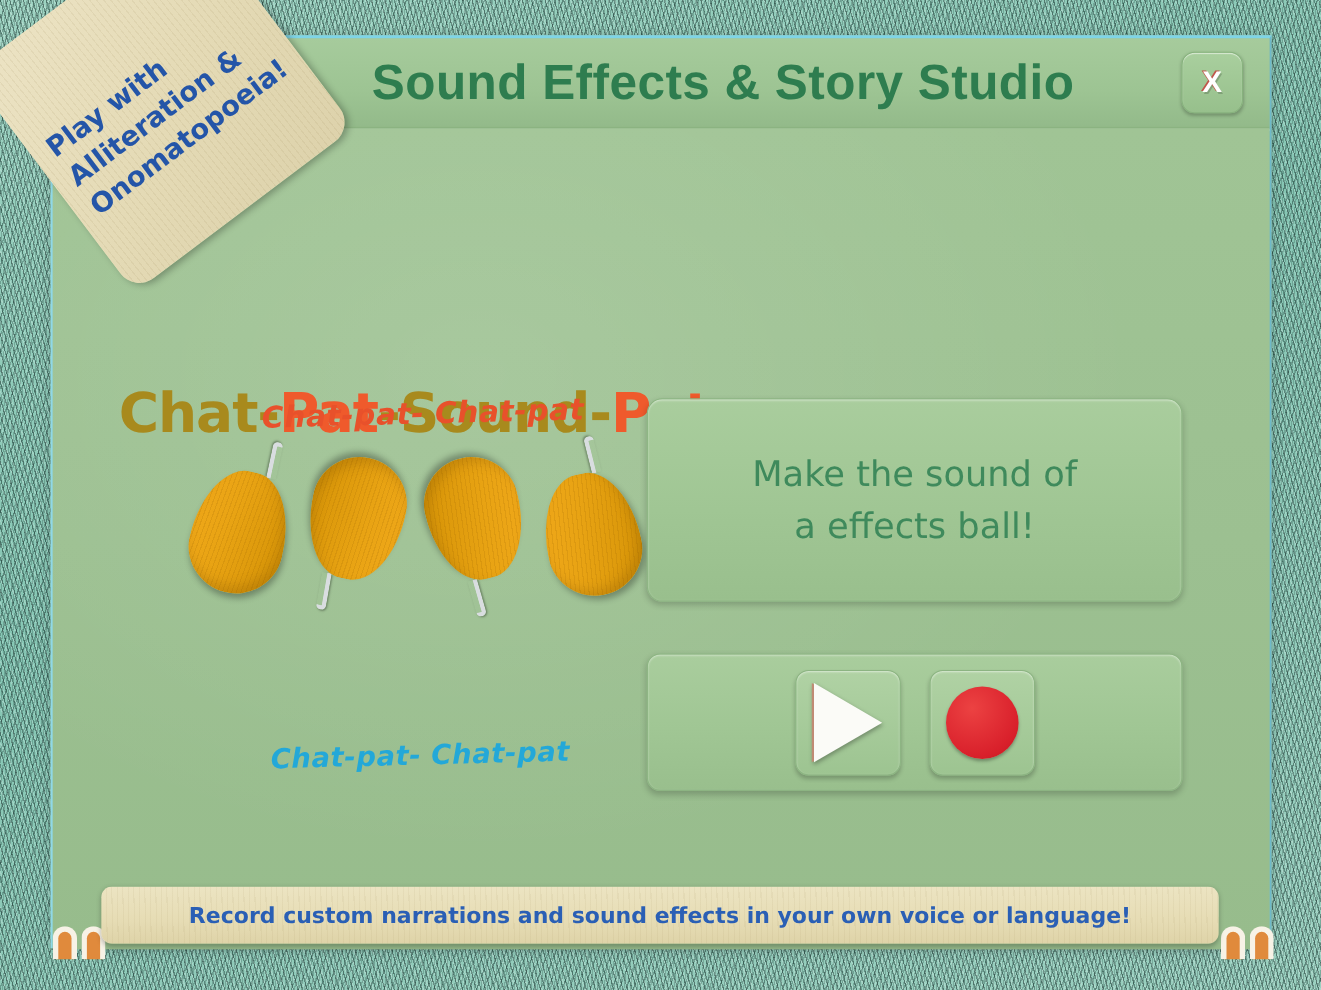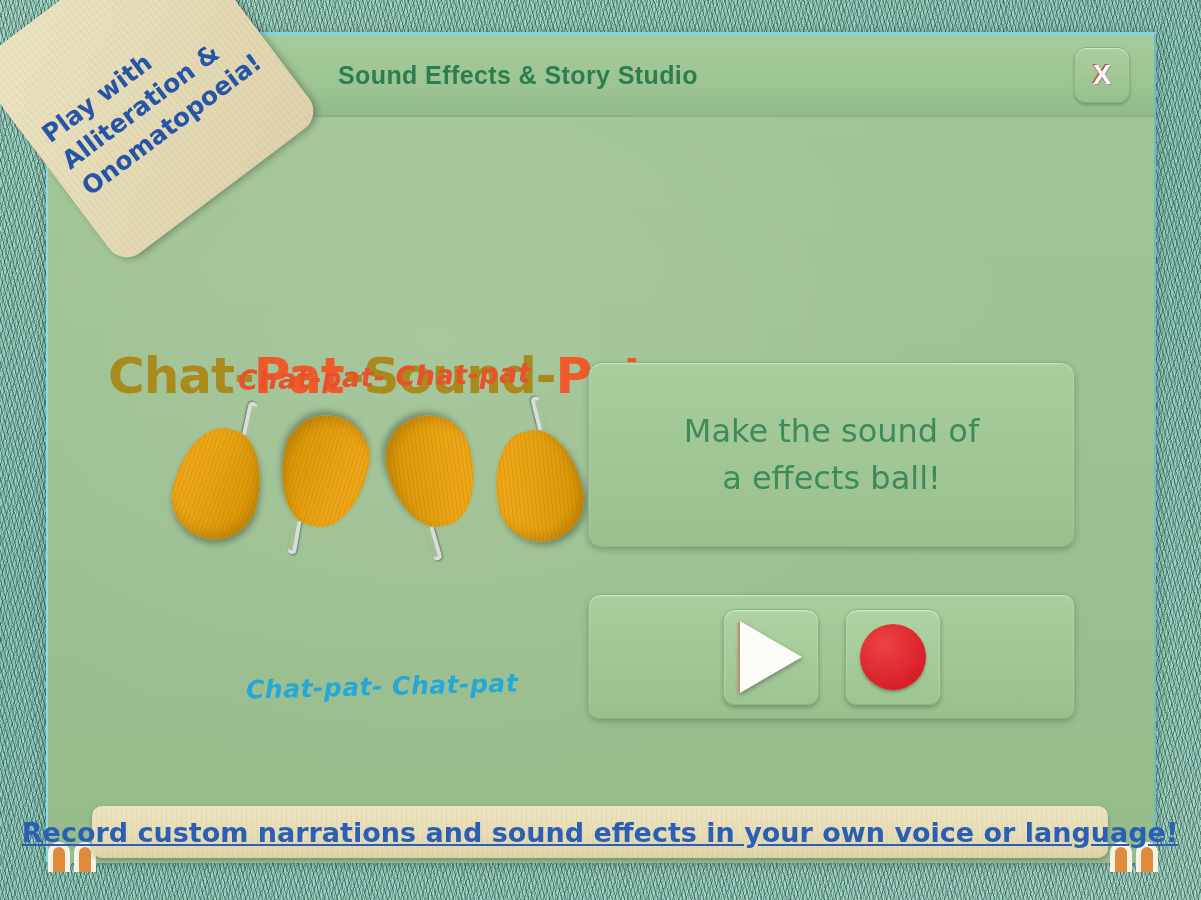--- a/index.html
+++ b/index.html
@@ -51,21 +51,21 @@
     position: absolute;
     left: 0; right: 0; bottom: -4px;
     height: 2px;
     background: rgba(255,255,255,.35);
   }
   #window-title {
     position: absolute;
     left: 290px;
     top: 50%;
     transform: translateY(-50%);
-    font-size: 25px;
+    font-size: 45px;
     font-weight: bold;
     color: #2e7d4f;
     letter-spacing: .4px;
     white-space: nowrap;
   }
   #close-button {
     position: absolute;
     right: 24px;
     top: 50%;
     transform: translateY(-50%);
@@ -262,26 +262,25 @@
     height: 52px;
     border-radius: 10px;
     background:
       repeating-linear-gradient(89deg, rgba(150,130,80,.08) 0 1px, rgba(150,130,80,0) 1px 5px),
       linear-gradient(180deg, #ece4c2 0%, #e6dcb4 60%, #ded3a8 100%);
     box-shadow: 0 2px 5px rgba(0,0,0,.25);
     display: flex; align-items: center; justify-content: center;
     z-index: 15;
   }
   #footer-text {
-    font-size: 27px;
+    font-size: 20px;
     font-weight: bold;
     color: #2a5fb5;
     white-space: nowrap;
     font-family: "DejaVu Sans", sans-serif;
-    text-decoration: underline;
   }
 
   
   .corner-ornament {
     position: absolute;
     top: 836px;
     width: 52px; height: 36px;
     z-index: 10;
   }
   #ornament-left  { left: 48px; }

